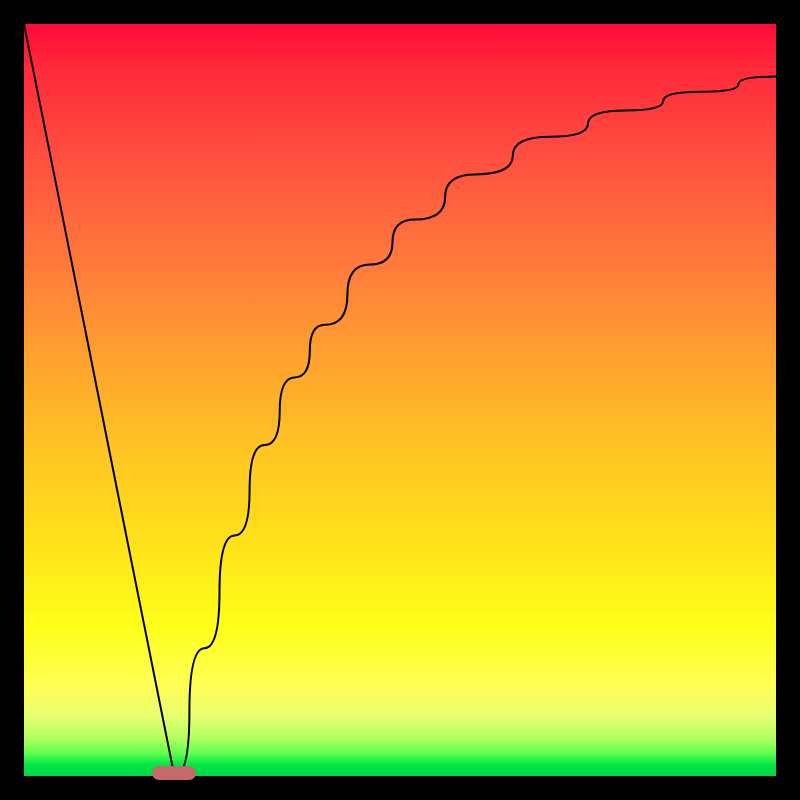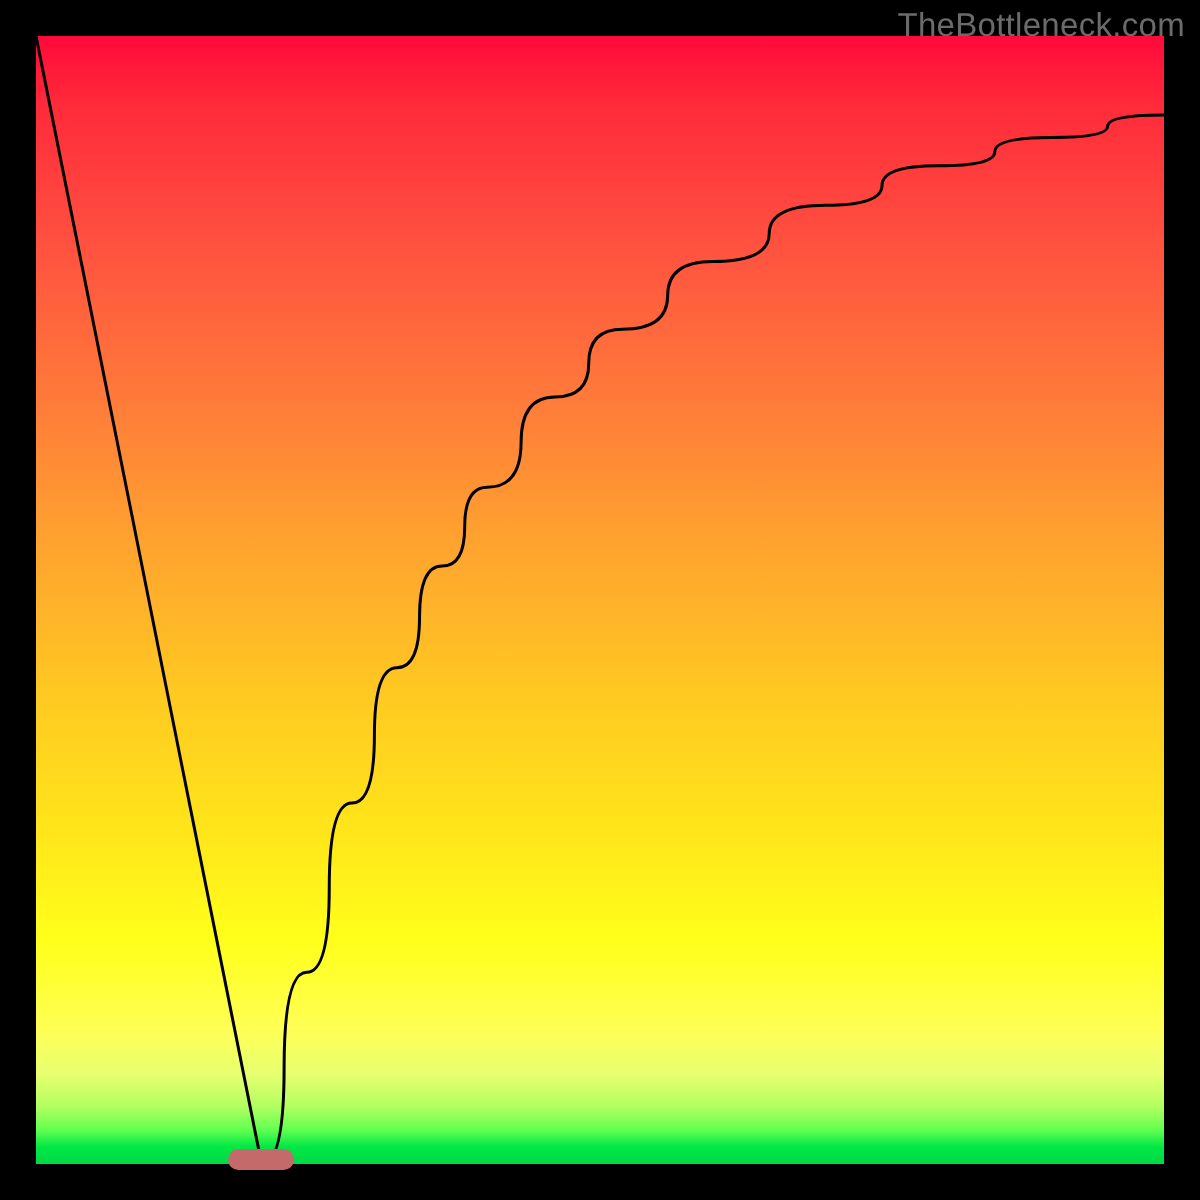--- a/index.html
+++ b/index.html
@@ -65,21 +65,20 @@
     height: 14px;
     border-radius: 7px;
     background: #c56a6a;
   }
 </style>
 </head>
 <body>
 
 <div class="frame">
 
-  <div class="watermark">TheBottleneck.com</div>
 
   <div class="plot">
 
     <svg class="overlay" viewBox="0 0 752 752" preserveAspectRatio="none">
       <path d="M0.0 0.0 L30.1 150.4 L60.2 300.8 L90.2 451.2 L120.3 601.6 L150.4 752.0" fill="none" stroke="#000000" stroke-width="2"></path>
       <path d="M150.4 752.0 Q 165.4 752.0 165.4 688.1 Q 165.4 624.2 180.5 624.2 Q 195.5 624.2 195.5 567.8 Q 195.5 511.4 210.6 511.4 Q 225.6 511.4 225.6 466.2 Q 225.6 421.1 240.6 421.1 Q 255.7 421.1 255.7 387.3 Q 255.7 353.4 270.7 353.4 Q 285.8 353.4 285.8 327.1 Q 285.8 300.8 300.8 300.8 Q 323.4 300.8 323.4 270.7 Q 323.4 240.6 345.9 240.6 Q 368.5 240.6 368.5 218.1 Q 368.5 195.5 391.0 195.5 Q 421.1 195.5 421.1 173.0 Q 421.1 150.4 451.2 150.4 Q 488.8 150.4 488.8 131.6 Q 488.8 112.8 526.4 112.8 Q 564.0 112.8 564.0 99.6 Q 564.0 86.5 601.6 86.5 Q 639.2 86.5 639.2 77.1 Q 639.2 67.7 676.8 67.7 Q 714.4 67.7 714.4 60.2 Q 714.4 52.6 752.0 52.6" fill="none" stroke="#000000" stroke-width="2"></path>
     </svg>
 
     <div class="marker" style="left: 128.4px; top: 742px; background: rgb(197, 106, 106);"></div>
   </div>

